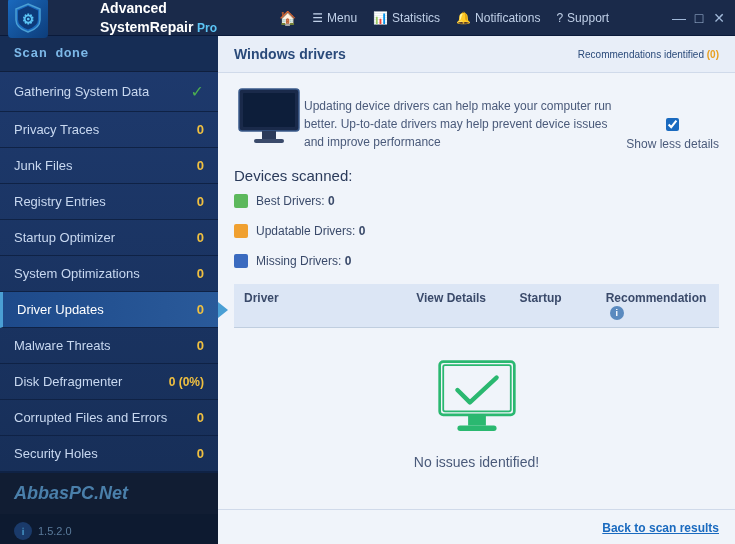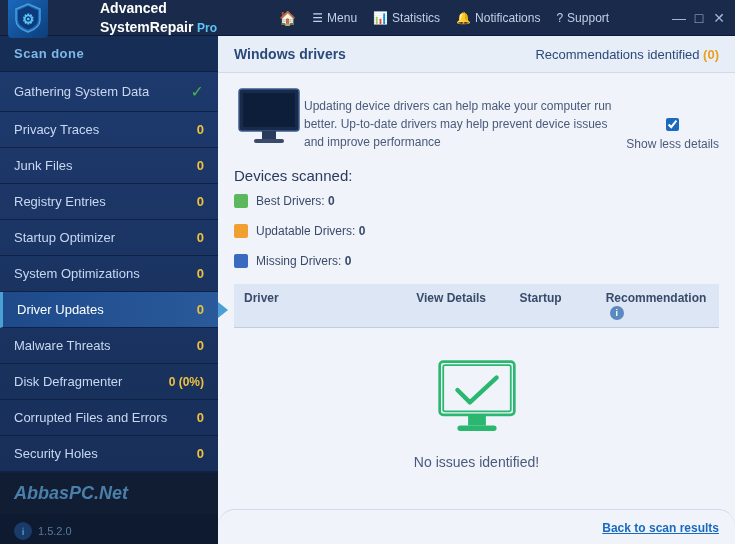--- a/index.html
+++ b/index.html
@@ -44,20 +44,21 @@
       flex-shrink: 0;
     }
     .sidebar-header {
       background: #162d55;
       padding: 10px 14px;
       color: #7cb8e8;
       font-size: 13px;
       font-weight: bold;
       letter-spacing: 0.5px;
       border-bottom: 1px solid #0f1f3d;
+      font-family: Liberation Mono, monospace;
     }
     .sidebar-item {
       display: flex;
       align-items: center;
       justify-content: space-between;
       padding: 10px 14px;
       border-bottom: 1px solid #0f2245;
       cursor: pointer;
       color: #c8d8f0;
       font-size: 13px;
@@ -116,21 +117,21 @@
     }
     .content-header {
       background: #e8eef8;
       padding: 10px 16px;
       border-bottom: 1px solid #d0daea;
       display: flex;
       align-items: center;
       justify-content: space-between;
     }
     .content-header .section-title { color: #2a4a7a; font-size: 14px; font-weight: bold; }
-    .content-header .recommendations { color: #2a4a7a; font-size: 13px; }
+    .content-header .recommendations { color: #2a4a7a; font-size: 10px; }
     .recommendations-count { color: #e8a020; font-weight: bold; }
 
     .content-body { flex: 1; padding: 14px 16px; overflow-y: auto; position: relative; }
 
     .driver-intro { display: flex; margin-bottom: 16px; align-items: flex-end; }
     .monitor-icon { flex-shrink: 0; }
     .monitor-icon svg { width: 70px; height: 60px; }
     .driver-description { color: #4a5a7a; font-size: 12px; line-height: 1.5; flex: 1; }
     .show-details-cb { display: flex; align-items: center; gap: 6px; font-size: 12px; color: #4a5a7a; flex-shrink: 0; cursor: pointer; flex-direction: column; }
     .show-details-cb input { accent-color: #1a6abf; }
@@ -162,21 +163,20 @@
       justify-content: center;
       padding: 30px 0 20px;
     }
     .monitor-check-icon svg { width: 90px; height: 80px; }
     .no-issues-text { color: #4a5a7a; font-size: 14px; margin-top: 12px; }
 
     .back-link {
       text-align: right;
       padding: 8px 16px;
       border-top: 1px solid #d0daea;
-      border-radius: 17px;
     }
     .back-link a { color: #1a6abf; font-size: 12px; font-weight: bold; text-decoration: underline; cursor: pointer; }
   </style>
 </head>
 <body>
 
 <div class="titlebar">
   <div class="titlebar-left">
     <div class="logo-shield">
       <svg viewBox="0 0 32 32" fill="none" xmlns="http://www.w3.org/2000/svg">

